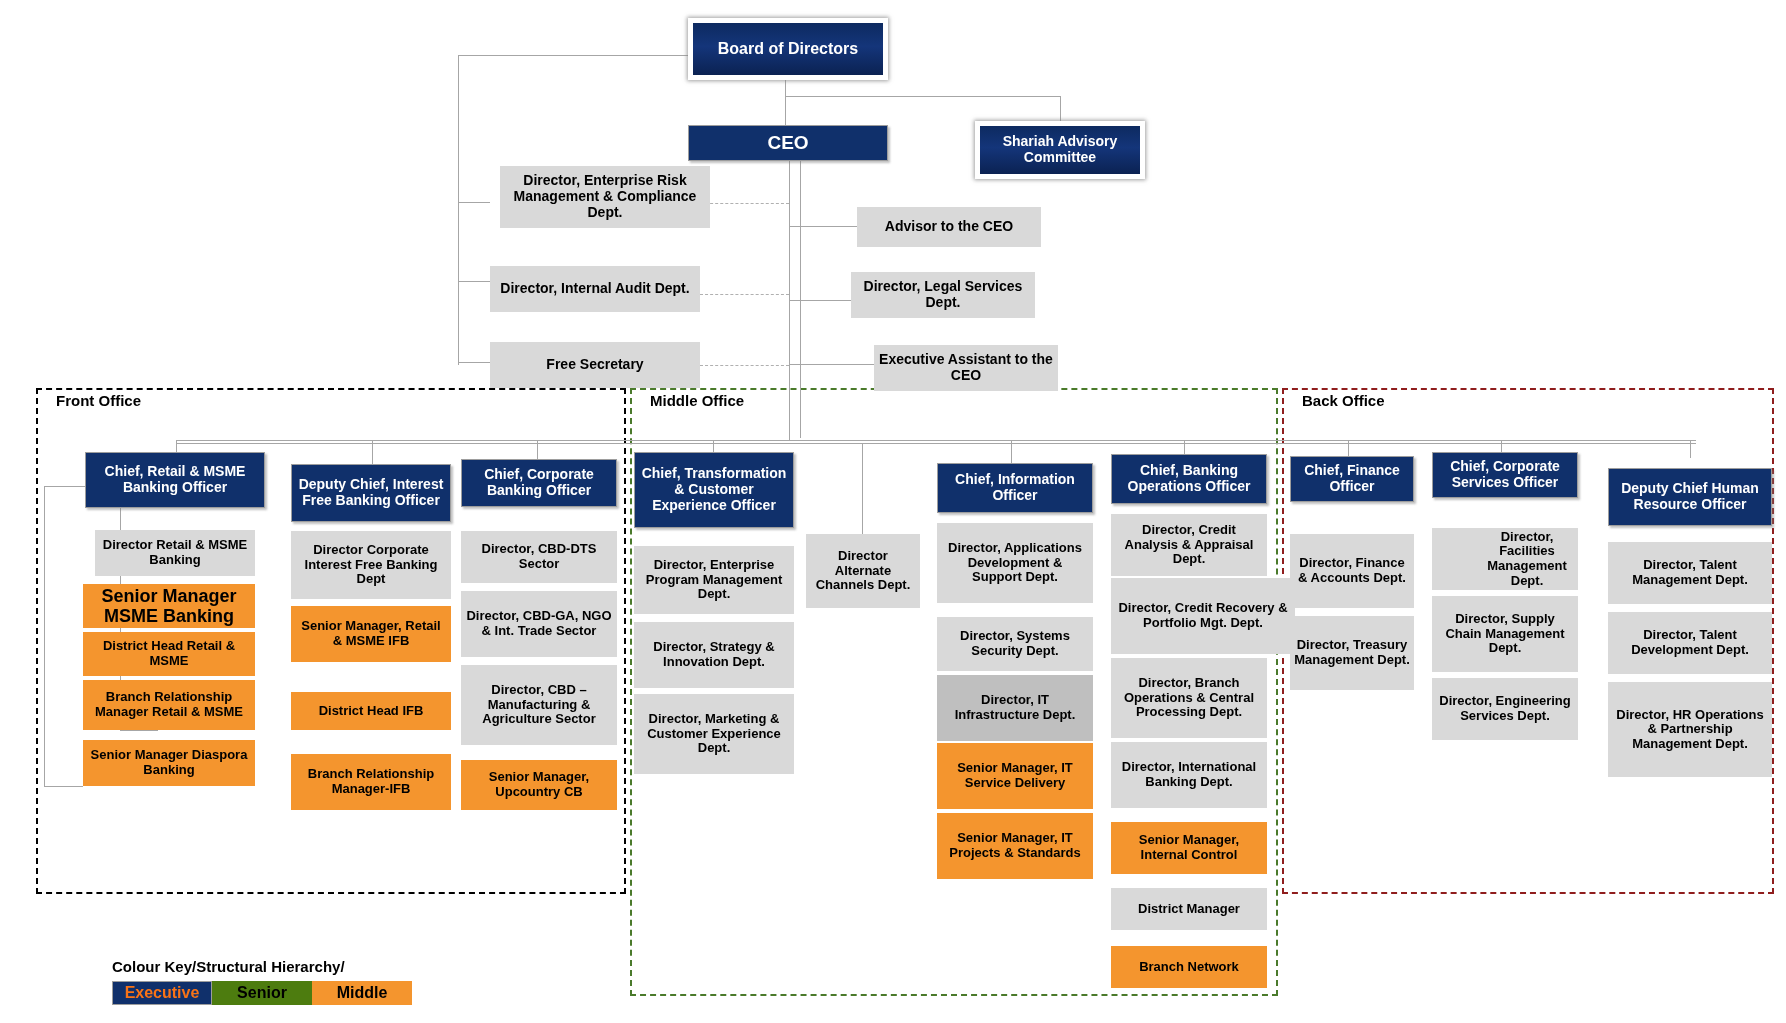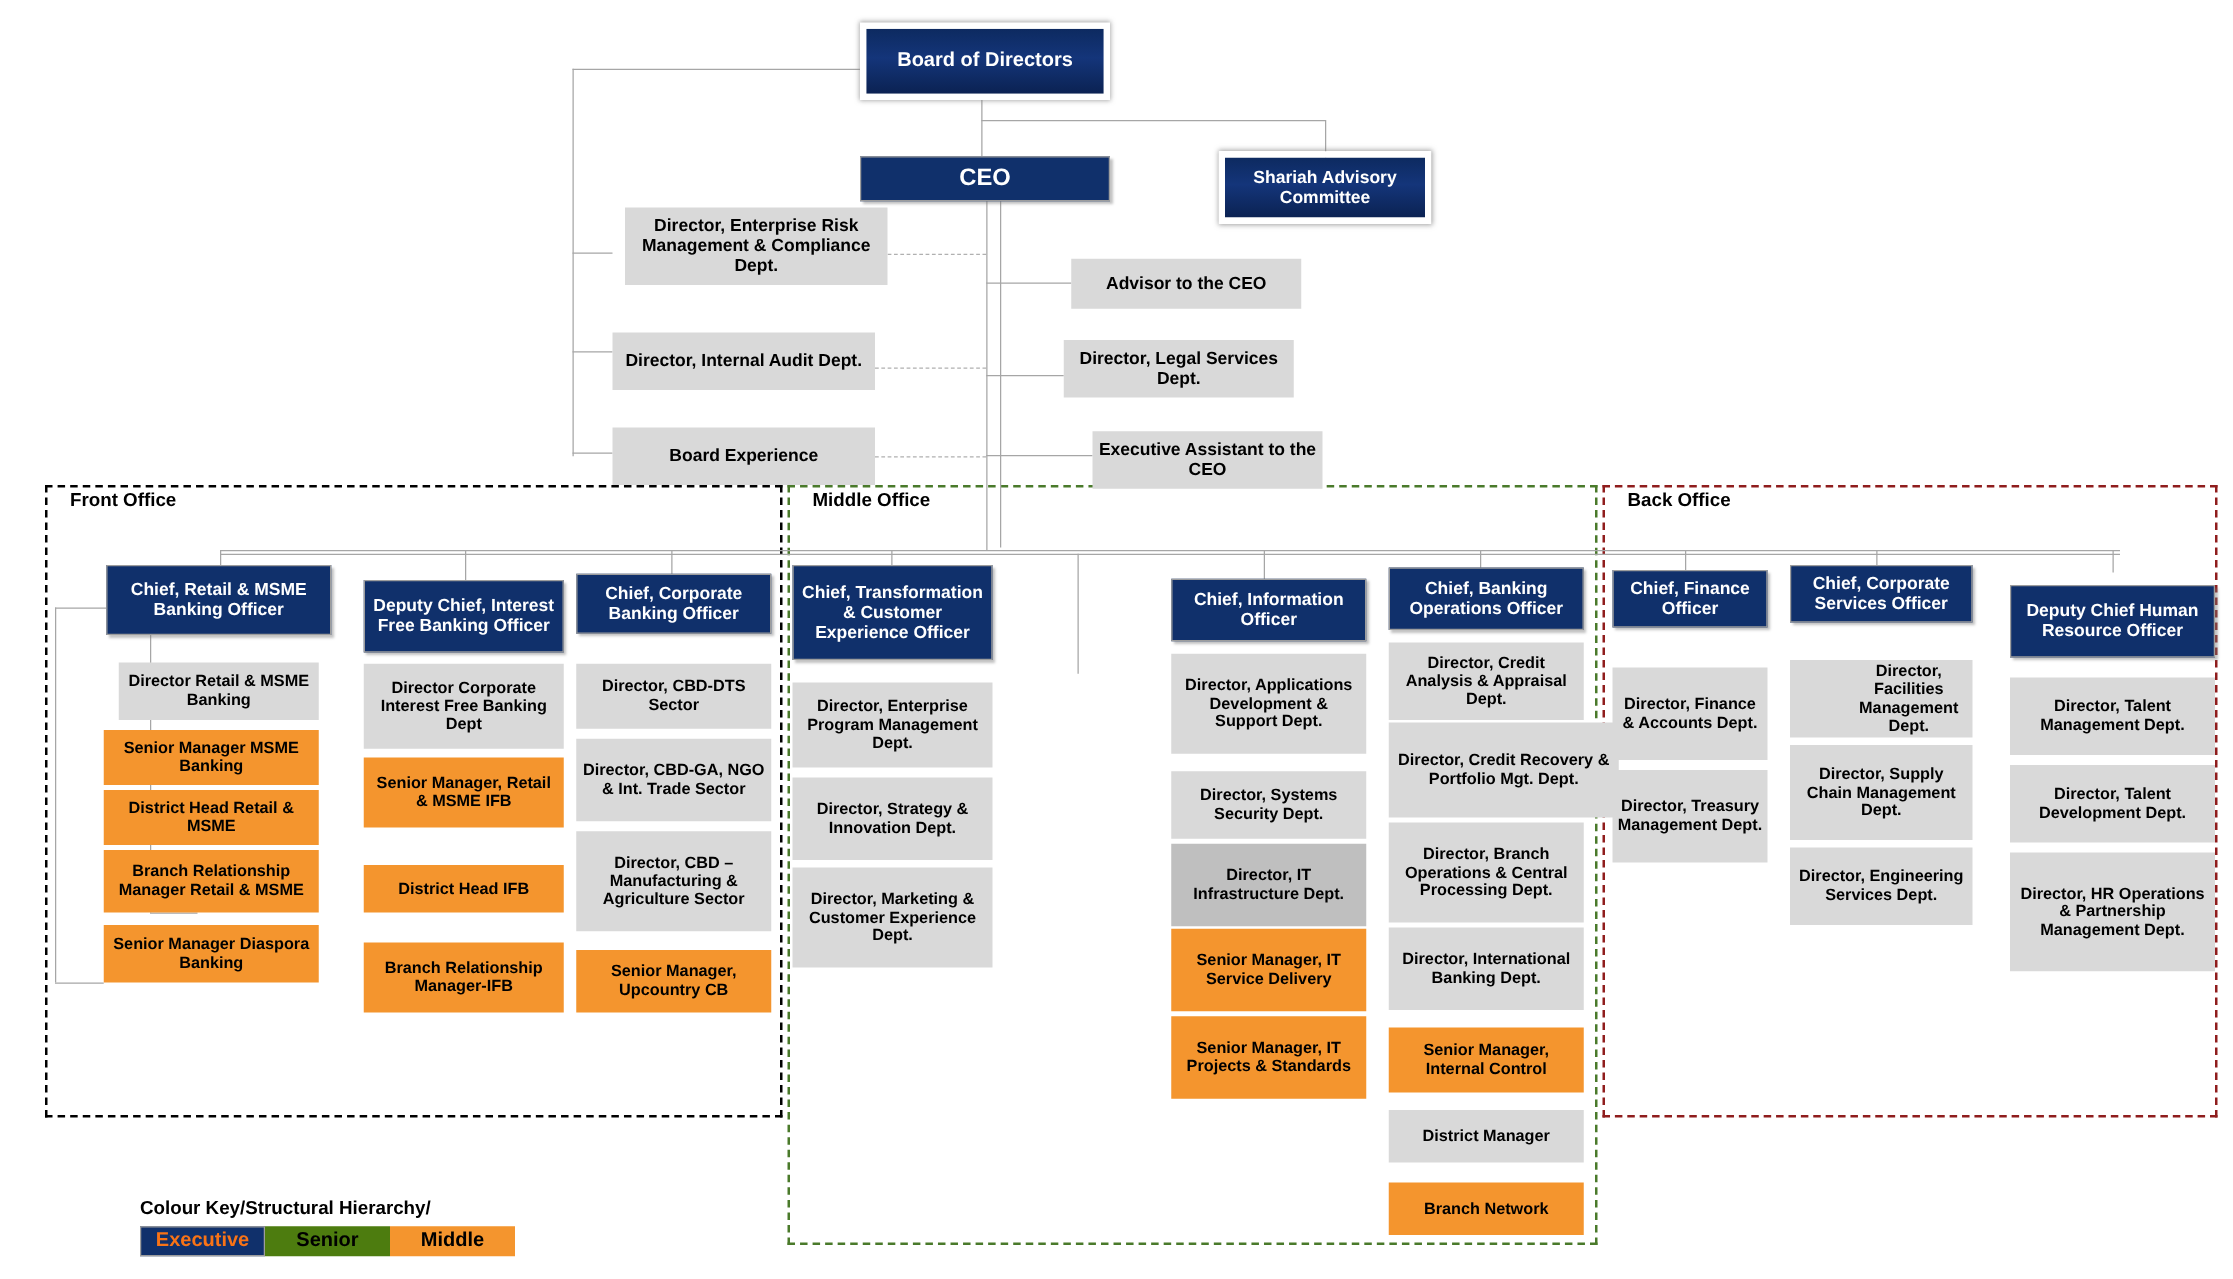--- a/index.html
+++ b/index.html
@@ -155,41 +155,41 @@
     <span>Shariah Advisory Committee</span>
   </div>
 
   <div class="box senior" style="left:490px; top:166px; width:210px; height:62px; font-size:14px;margin-left:10px;">
     <span>Director, Enterprise Risk Management &amp; Compliance Dept.</span>
   </div>
   <div class="box senior" style="left:490px; top:266px; width:210px; height:46px; font-size:14px;">
     <span>Director, Internal Audit Dept.</span>
   </div>
   <div class="box senior" style="left:490px; top:342px; width:210px; height:46px; font-size:14px;">
-    <span>Board Experience</span>
+    <span>Free Secretary</span>
   </div>
 
   <div class="box senior" style="left:857px; top:207px; width:184px; height:40px; font-size:14px;">
     <span>Advisor to the CEO</span>
   </div>
   <div class="box senior" style="left:851px; top:272px; width:184px; height:46px; font-size:14px;">
     <span>Director, Legal Services Dept.</span>
   </div>
   <div class="box senior" style="left:874px; top:345px; width:184px; height:46px; font-size:14px;">
     <span>Executive Assistant to the CEO</span>
   </div>
 
   <div class="ln lnv" style="left:176px; top:440px; height:18px;"></div>
   <div class="box exec" style="left:85px;  top:452px; width:180px; height:56px; font-size:14px;">
     <span>Chief, Retail &amp; MSME Banking Officer</span>
   </div>
   <div class="box senior" style="left:95px; top:530px; width:160px; height:46px; font-size:13px;">
     <span>Director Retail &amp; MSME Banking</span>
   </div>
-  <div class="box middle" style="left:83px; top:584px; width:172px; height:44px; font-size:13px;">
+  <div class="box middle" style="left:83px; top:584px; width:172px; height:44px; font-size:18px;">
     <span>Senior Manager MSME Banking</span>
   </div>
   <div class="box middle" style="left:83px; top:632px; width:172px; height:44px; font-size:13px;">
     <span>District Head Retail &amp; MSME</span>
   </div>
   <div class="box middle" style="left:83px; top:680px; width:172px; height:50px; font-size:13px;">
     <span>Branch Relationship Manager Retail &amp; MSME</span>
   </div>
   <div class="box middle" style="left:83px; top:740px; width:172px; height:46px; font-size:13px;">
     <span>Senior Manager Diaspora Banking</span>
@@ -243,20 +243,23 @@
     <span>Director, Enterprise Program Management Dept.</span>
   </div>
   <div class="box senior" style="left:634px; top:622px; width:160px; height:66px; font-size:13px;">
     <span>Director, Strategy &amp; Innovation Dept.</span>
   </div>
   <div class="box senior" style="left:634px; top:694px; width:160px; height:80px; font-size:13px;">
     <span>Director, Marketing &amp; Customer Experience Dept.</span>
   </div>
 
   <div class="ln lnv" style="left:862px; top:443px; height:96px;"></div>
+  <div class="box senior" style="left:806px; top:534px; width:114px; height:74px; font-size:13px;">
+    <span>Director Alternate Channels Dept.</span>
+  </div>
 
   <div class="ln lnv" style="left:1011px; top:440px; height:25px;"></div>
   <div class="box exec" style="left:937px; top:463px; width:156px; height:50px; font-size:14px;">
     <span>Chief, Information Officer</span>
   </div>
   <div class="box senior" style="left:937px; top:523px; width:156px; height:80px; font-size:13px;">
     <span>Director, Applications Development &amp; Support Dept.</span>
   </div>
   <div class="box senior" style="left:937px; top:617px; width:156px; height:54px; font-size:13px;">
     <span>Director, Systems Security Dept.</span>

